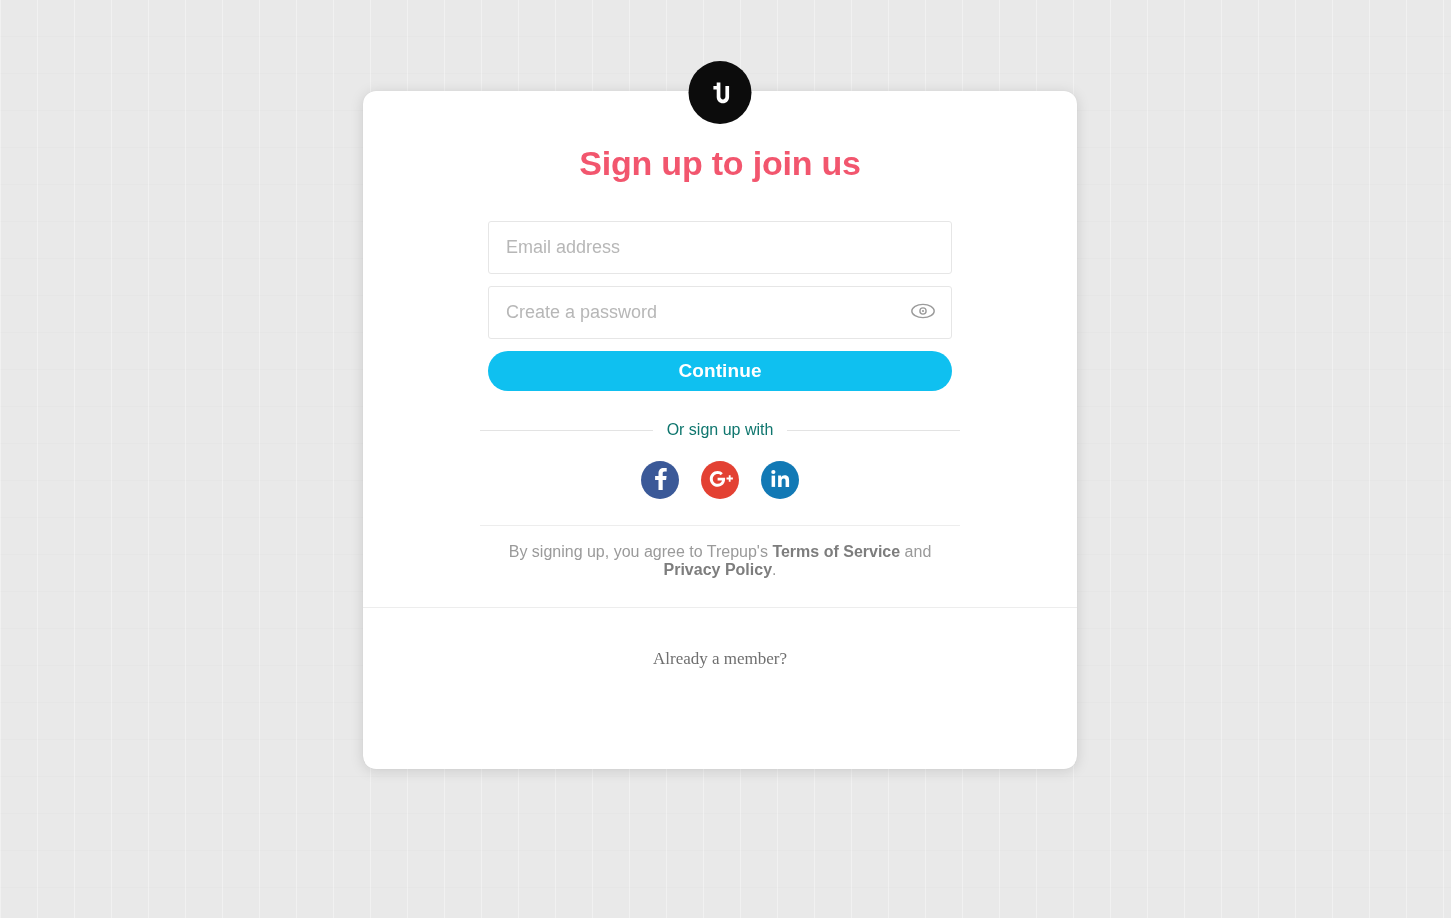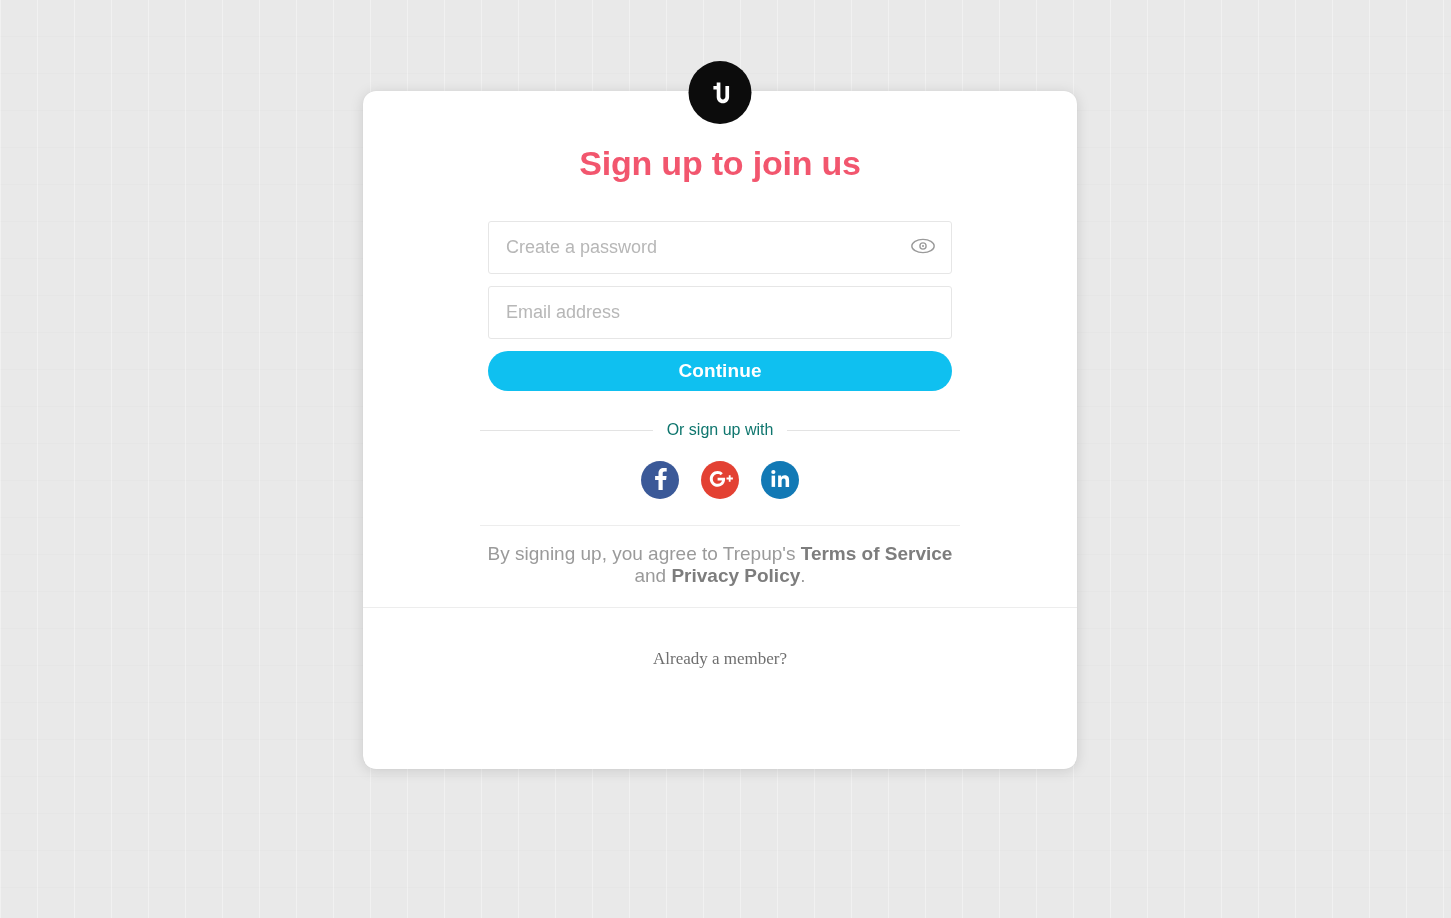--- a/index.html
+++ b/index.html
@@ -187,21 +187,21 @@
     background: #ededed;
     margin: 0 -8px;
   }
 
   .terms {
     width: 480px;
     margin: 0 -8px;
     text-align: center;
     padding-top: 17px;
     color: #9a9a9a;
-    font-size: 19px;
+    font-size: 16px;
   }
   .terms b { color: #7d7d7d; font-weight: bold; }
   .terms .link { cursor: pointer; }
 
   .card-footer {
     position: absolute;
     left: 0;
     right: 0;
     bottom: 0;
     top: 516px;
@@ -244,38 +244,38 @@
       <svg width="34" height="34" viewBox="0 0 34 34" aria-hidden="true">
         <path d="M13.2 6.5 v3.6 h-3.3 v3.4 h3.3 v7.4 c0 3.6 2.7 6.3 6.2 6.3 c3.6 0 6.2 -2.7 6.2 -6.3 V10.1 h-3.7 v10.7 c0 1.5 -1.1 2.6 -2.5 2.6 c-1.4 0 -2.5 -1.1 -2.5 -2.6 V6.5 z" fill="#ffffff"></path>
       </svg>
     </div>
 
     <div class="card">
 
       <div class="card-body">
 
         <h1 class="title">Sign up to join us</h1>
+
+        <div class="field">
+          <input type="email" placeholder="Email address" style="">
+        </div>
 
         <div class="field">
           <input type="password" placeholder="Create a password" style="">
           <button class="eye-btn">
             <span>
               <svg width="26" height="18" viewBox="0 0 26 18" aria-hidden="true">
                 <ellipse cx="13" cy="9" rx="11.2" ry="6.6" fill="none" stroke="#9b9b9b" stroke-width="1.4"></ellipse>
                 <circle cx="13" cy="9" r="3.1" fill="none" stroke="#9b9b9b" stroke-width="1.4"></circle>
                 <circle cx="13" cy="9" r="1.1" fill="#9b9b9b"></circle>
               </svg>
             </span>
           </button>
         </div>
 
-        <div class="field">
-          <input type="email" placeholder="Email address" style="">
-        </div>
-
         <button class="continue-btn">Continue</button>
 
         <div class="divider">
           <span class="line"></span>
           <span class="label">Or sign up with</span>
           <span class="line"></span>
         </div>
 
         <div class="socials">
 

